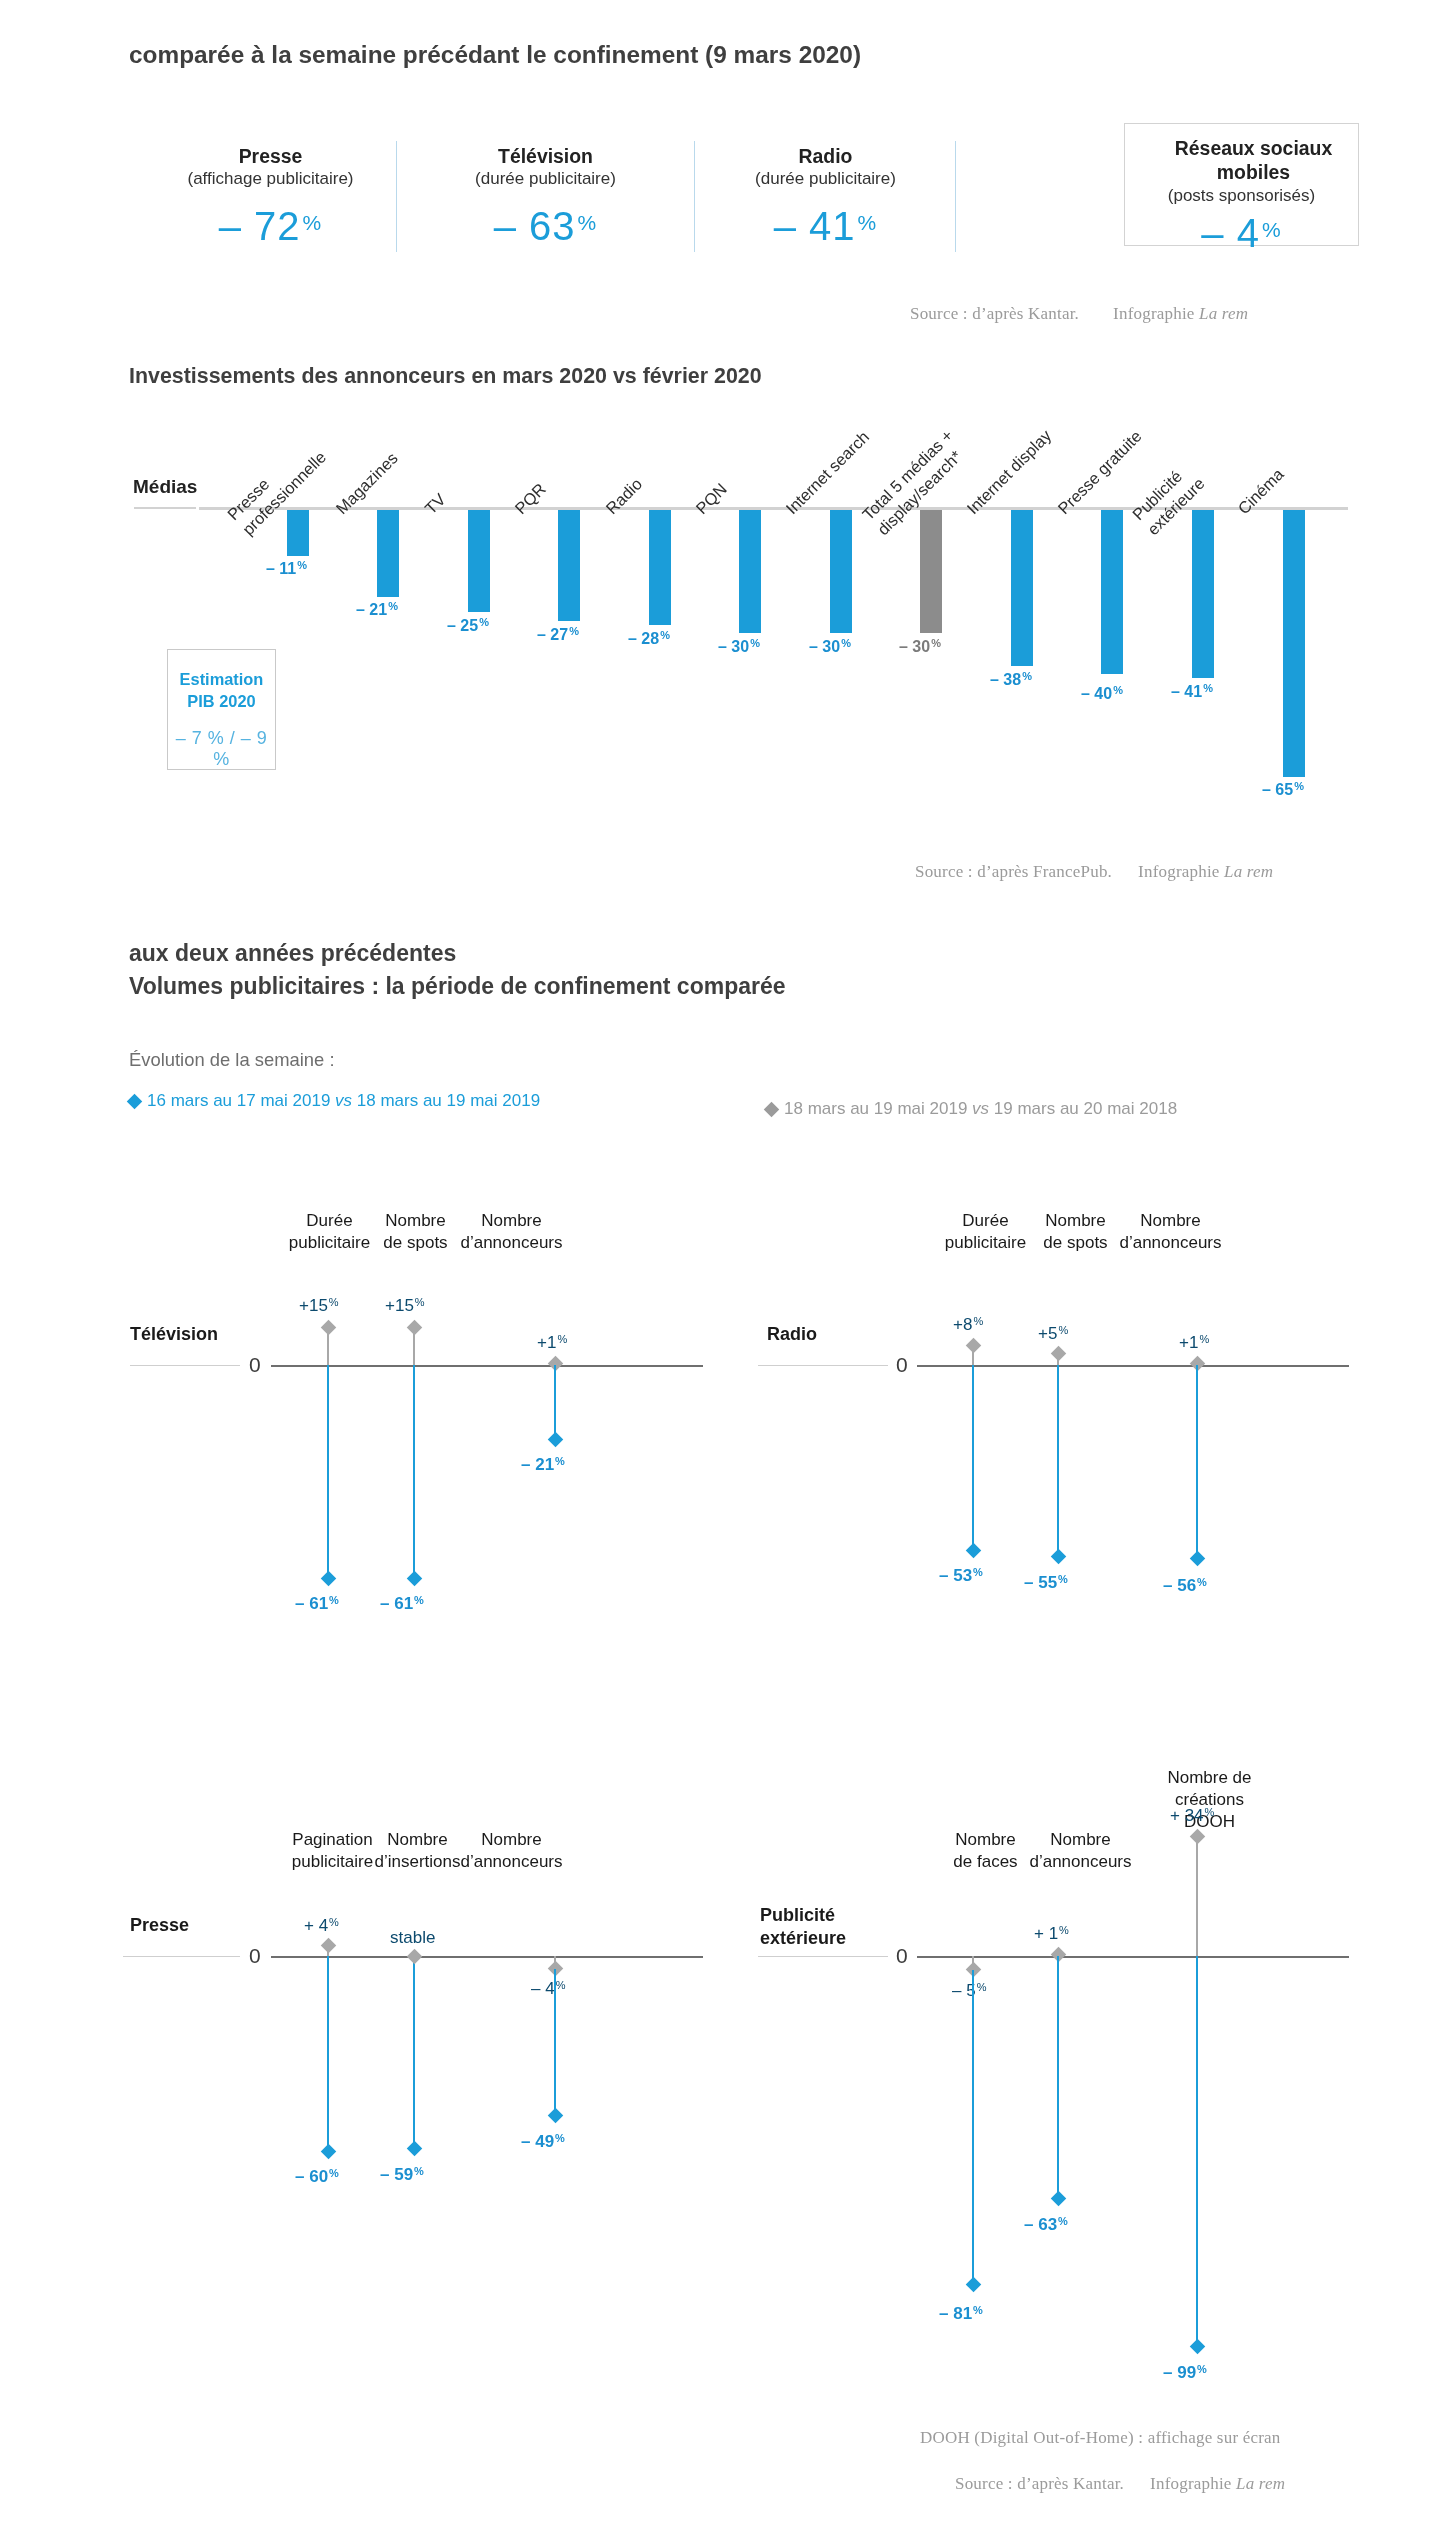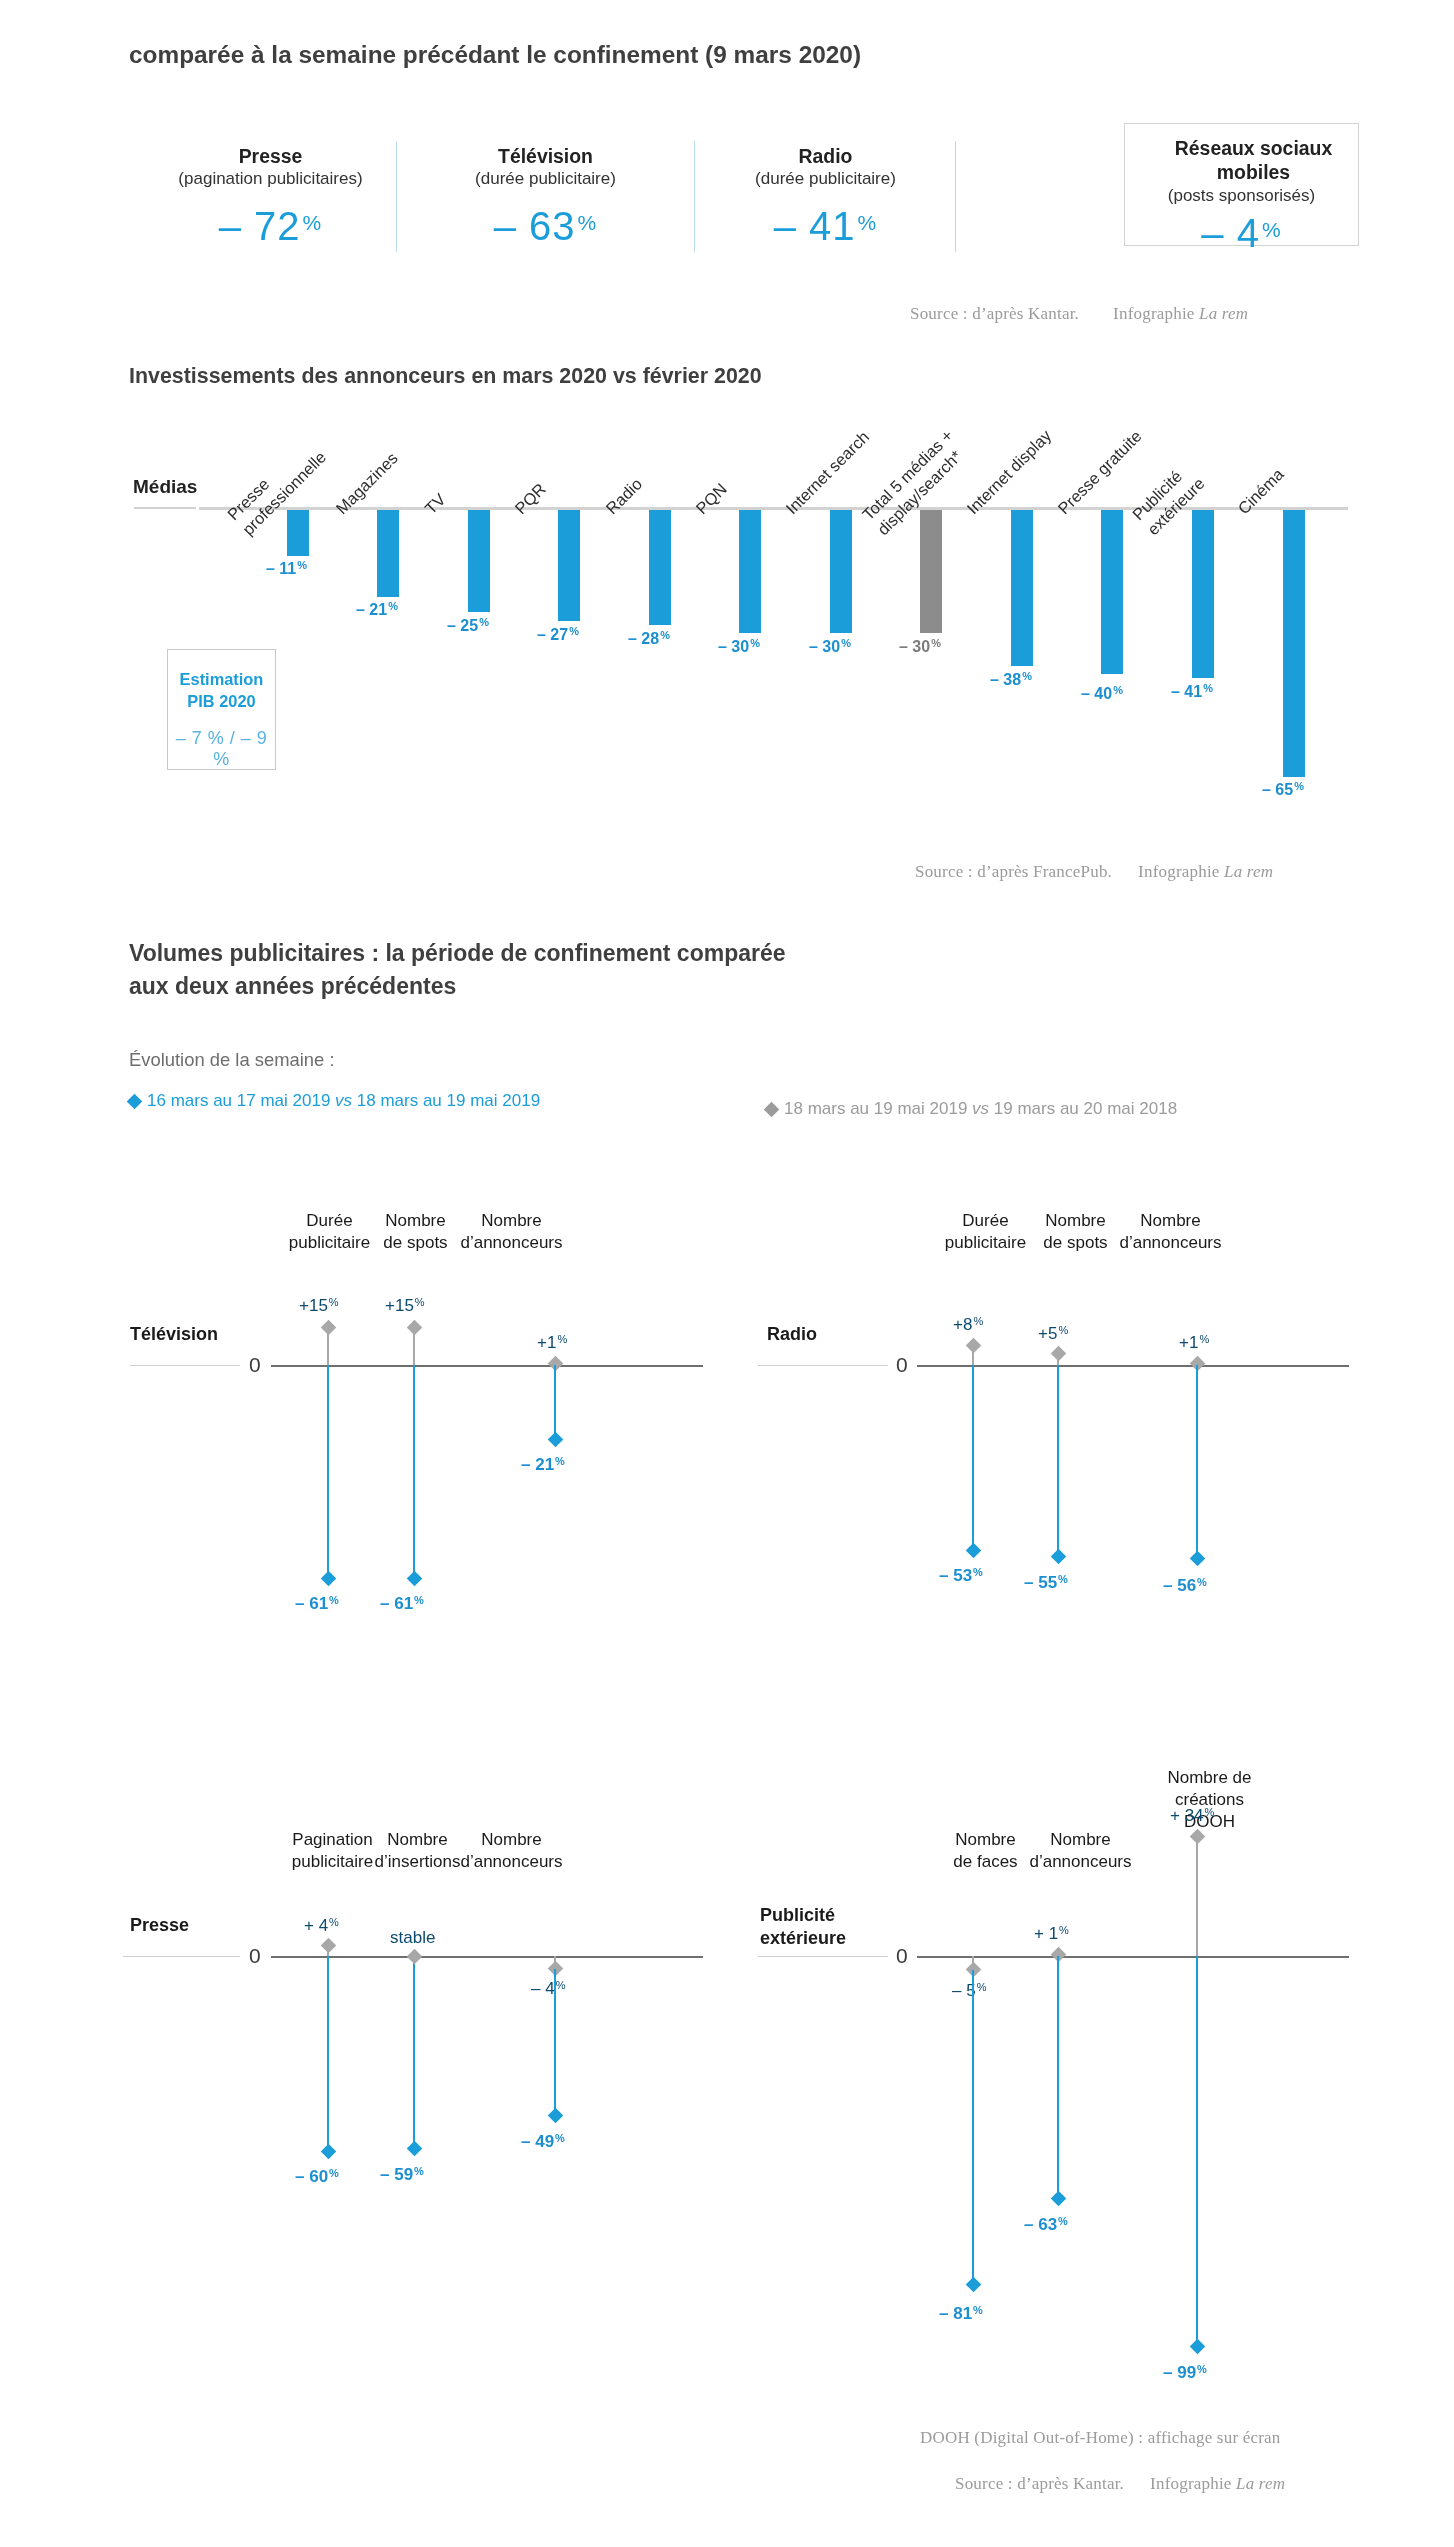--- a/index.html
+++ b/index.html
@@ -123,21 +123,21 @@
   </div>
 
   <div class="abs" id="kpi-row">
     <div class="kdiv" style="left:267px; top:2px; height:111px;"></div>
     <div class="kdiv" style="left:565px; top:2px; height:111px;"></div>
     <div class="kdiv" style="left:826px; top:2px; height:111px;"></div>
     <div id="kbox" style="left:995px; top:-16px; width:235px; height:123px;"></div>
 
     <div class="kpi" style="left:22px; width:239px;">
       <div class="k-name">Presse</div>
-      <div class="k-sub">(pagination publicitaires)</div>
+      <div class="k-sub">(affichage publicitaire)</div>
       <div class="k-val"><span>– 72</span><span class="pct">%</span></div>
     </div>
 
     <div class="kpi" style="left:299px; width:235px;">
       <div class="k-name">Télévision</div>
       <div class="k-sub">(durée publicitaire)</div>
       <div class="k-val"><span>– 63</span><span class="pct">%</span></div>
     </div>
 
     <div class="kpi" style="left:582px; width:229px;">
@@ -206,22 +206,22 @@
     <div class="t">Estimation</div>
     <div class="t">PIB 2020</div>
     <div class="v">– 7 % / – 9 %</div>
   </div>
 
   <div class="abs src" id="sec2-src">
     <span>Source : d’après FrancePub.</span><span class="gap"></span><span>Infographie </span><em>La rem</em>
   </div>
 
   <div class="abs" id="sec3-title">
+    <div>aux deux années précédentes</div>
     <div>Volumes publicitaires : la période de confinement comparée</div>
-    <div>aux deux années précédentes</div>
   </div>
 
   <div class="abs" id="evo-label">Évolution de la semaine :</div>
 
   <div class="abs leg" id="leg1">
     <span class="lg-dia b"></span><span>16 mars au 17 mai 2019 </span><em>vs</em><span> 18 mars au 19 mai 2019</span>
   </div>
   <div class="abs leg" id="leg2">
     <span class="lg-dia g"></span><span>18 mars au 19 mai 2019 </span><em>vs</em><span> 19 mars au 20 mai 2018</span>
   </div>

